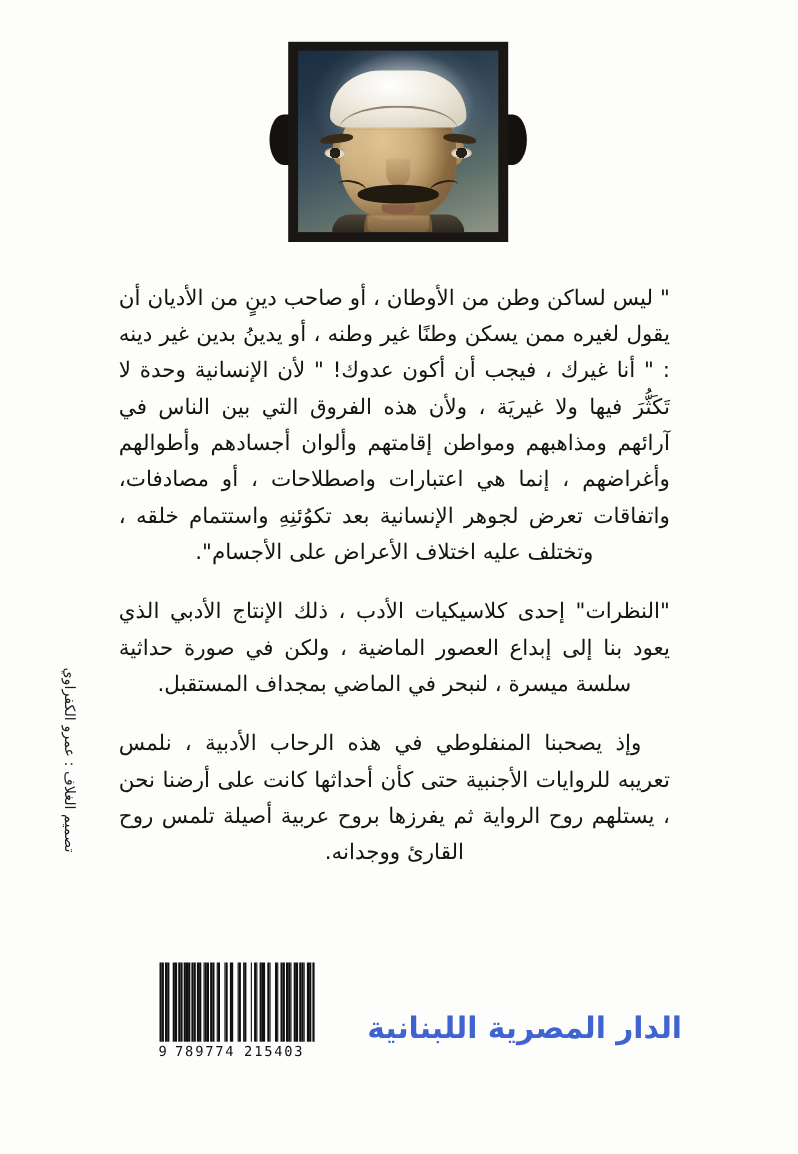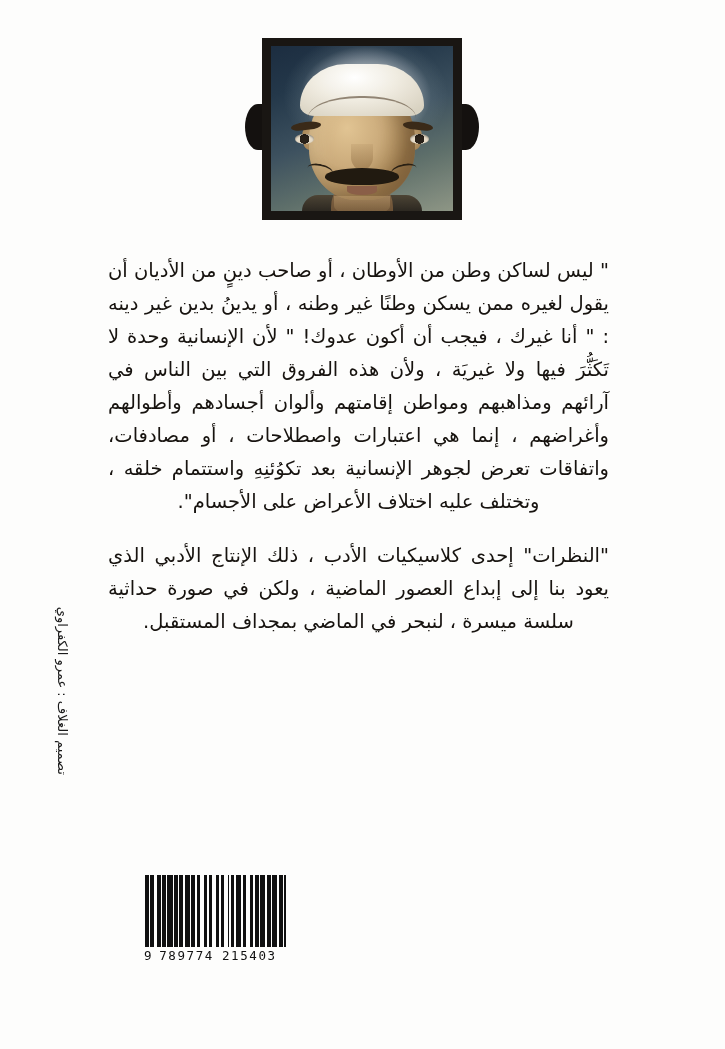--- a/index.html
+++ b/index.html
@@ -304,20 +304,21 @@
         <span class="pf-mous"></span>
         <span class="pf-lip"></span>
         <span class="pf-chin"></span>
       </div>
     </div>
   </div>
 
   <div class="copy">
     <p>" ليس لساكن وطن من الأوطان ، أو صاحب دينٍ من الأديان أن يقول لغيره ممن يسكن وطنًا غير وطنه ، أو يدينُ بدين غير دينه : " أنا غيرك ، فيجب أن أكون عدوك! " لأن الإنسانية وحدة لا تَكَثُّرَ فيها ولا غيريَة ، ولأن هذه الفروق التي بين الناس في آرائهم ومذاهبهم ومواطن إقامتهم وألوان أجسادهم وأطوالهم وأغراضهم ، إنما هي اعتبارات واصطلاحات ، أو مصادفات، واتفاقات تعرض لجوهر الإنسانية بعد تكوُئنِهِ واستتمام خلقه ، وتختلف عليه اختلاف الأعراض على الأجسام".</p>
     <p>"النظرات" إحدى كلاسيكيات الأدب ، ذلك الإنتاج الأدبي الذي يعود بنا إلى إبداع العصور الماضية ، ولكن في صورة حداثية سلسة ميسرة ، لنبحر في الماضي بمجداف المستقبل.</p>
+    <p class="indent">وإذ يصحبنا المنفلوطي في هذه الرحاب الأدبية ، نلمس تعريبه للروايات الأجنبية حتى كأن أحداثها كانت على أرضنا نحن ، يستلهم روح الرواية ثم يفرزها بروح عربية أصيلة تلمس روح القارئ ووجدانه.</p>
   </div>
 
   <div class="credit">تصميم الغلاف : عمرو الكفراوي</div>
 
   <div class="barcode-block">
     <div class="barcode-bars" id="barcode-bars">
         <i style="width: 1.73171px;"></i>
         <i class="sp" style="width: 1.73171px;"></i>
         <i style="width: 1.73171px;"></i>
         <i style="width: 1.73171px;"></i>
@@ -400,14 +401,15 @@
         <i style="width: 1.73171px;"></i>
         <i style="width: 1.73171px;"></i>
       </div>
     <div class="barcode-digits">
       <span class="lead">9</span>
       <span class="grp">789774</span>
       <span class="grp">215403</span>
     </div>
   </div>
 
+  <div class="publisher">الدار المصرية اللبنانية</div>
 
 </div>
 
 </body></html>

